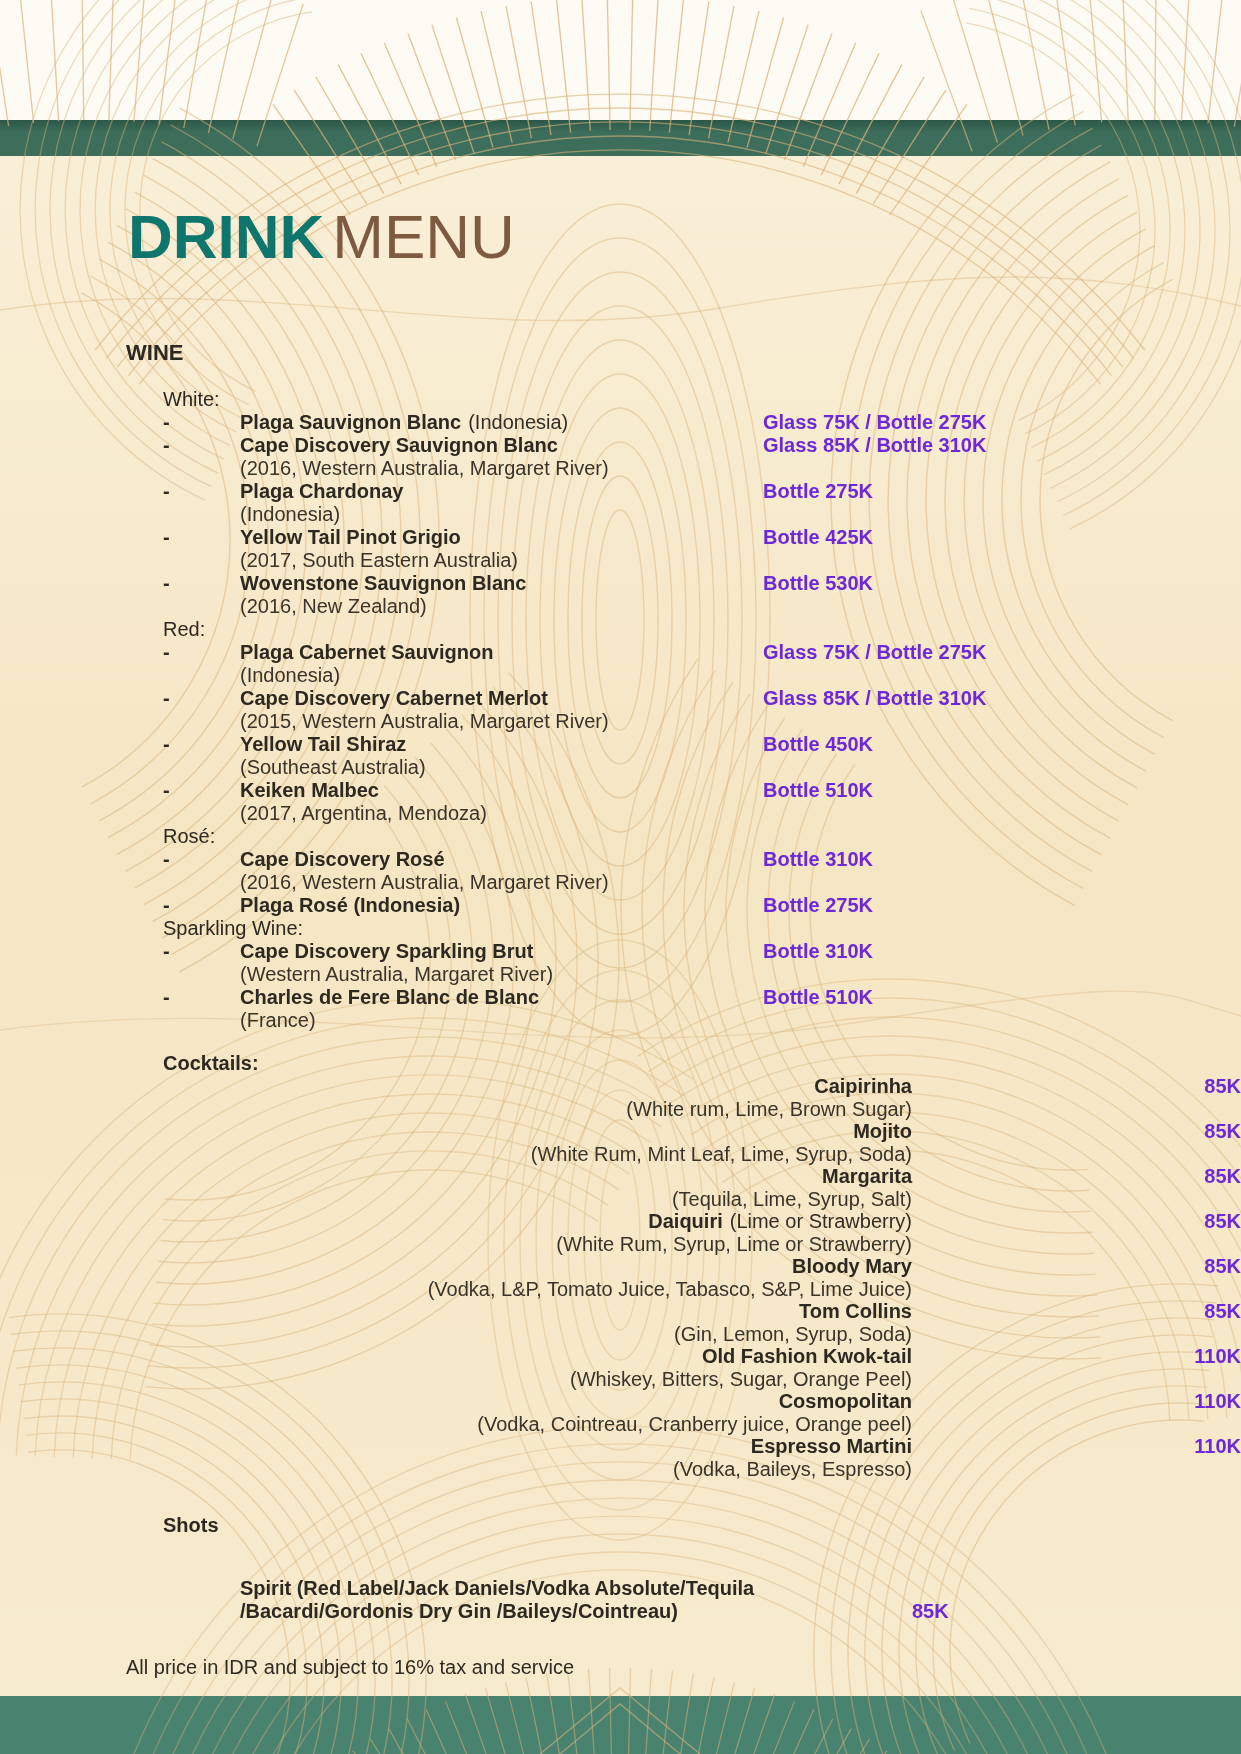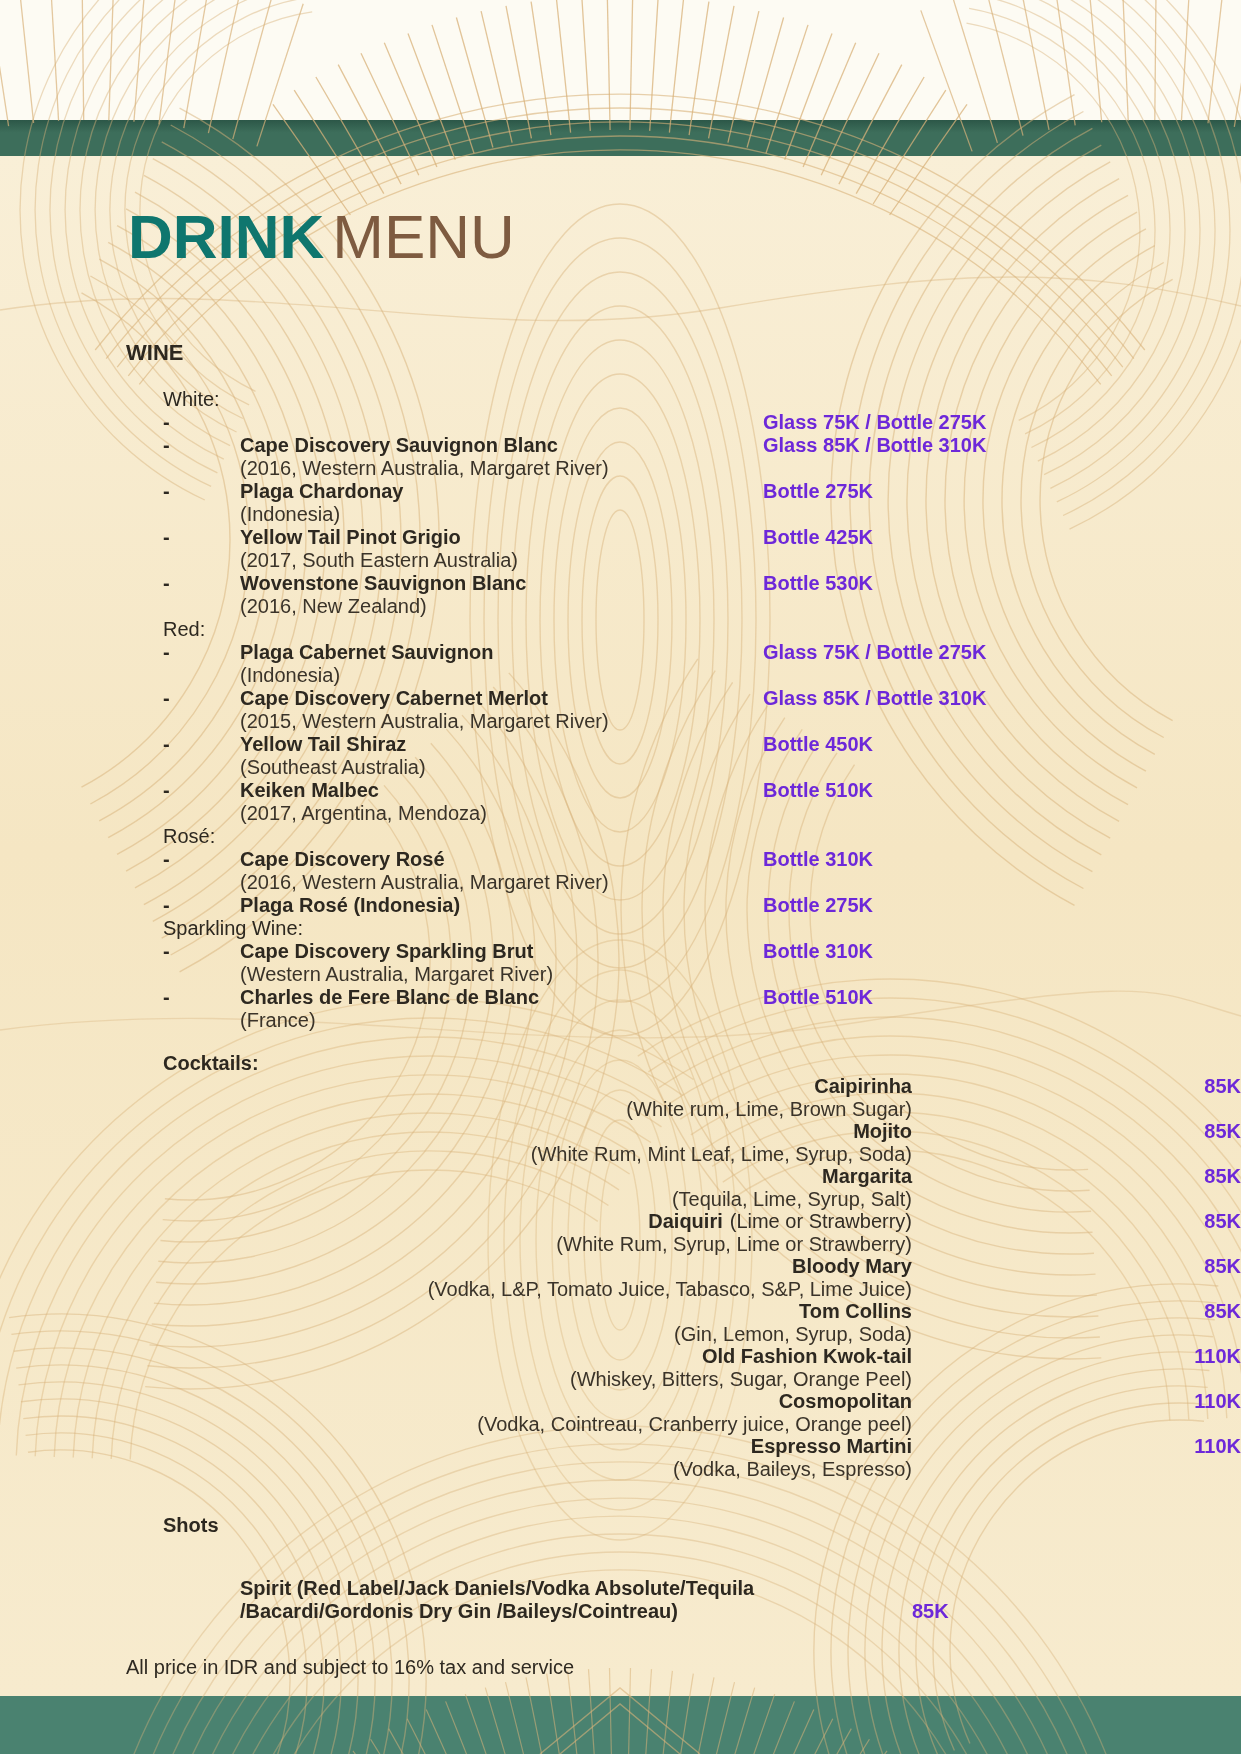--- a/index.html
+++ b/index.html
@@ -288,20 +288,21 @@
     <div class="title">
       <span class="t-bold">DRINK</span><span class="t-light">MENU</span>
     </div>
 
     <div class="wine-heading">WINE</div>
 
     <div id="wine-groups">
         <div class="group-label white-gap">White:</div>
         <div class="wine-row">
           <span class="bullet">-</span>
+          <div class="nm"><span class="name">Plaga Sauvignon Blanc</span><span class="suffix">(Indonesia)</span></div>
           <div class="price">Glass 75K / Bottle 275K</div>
         </div>
         <div class="wine-row">
           <span class="bullet">-</span>
           <div class="nm"><span class="name">Cape Discovery Sauvignon Blanc</span></div>
           <div class="price">Glass 85K / Bottle 310K</div>
           <div class="detail">(2016, Western Australia, Margaret River)</div>
         </div>
         <div class="wine-row">
           <span class="bullet">-</span>

